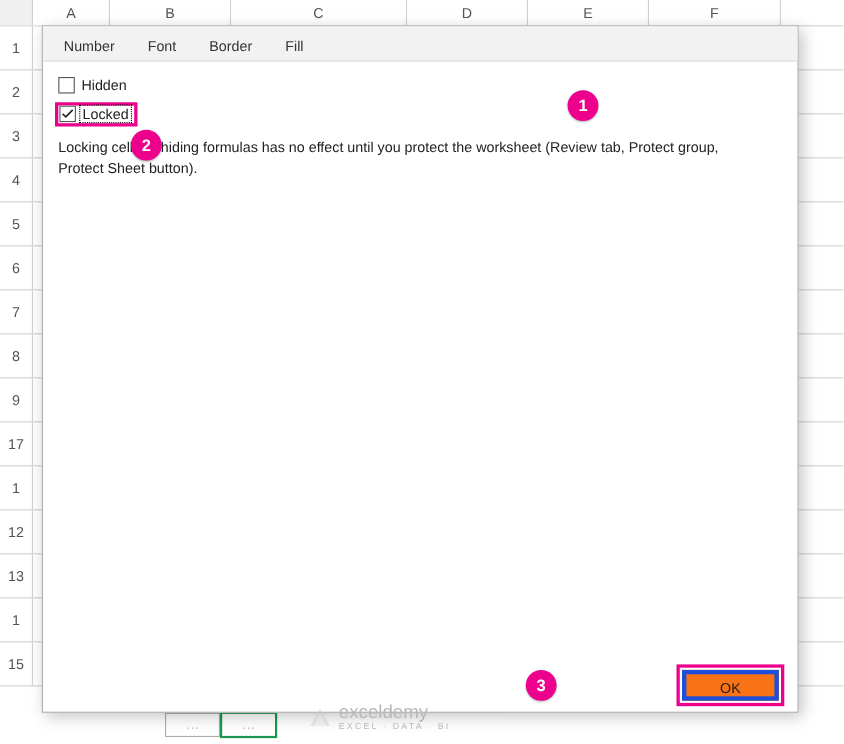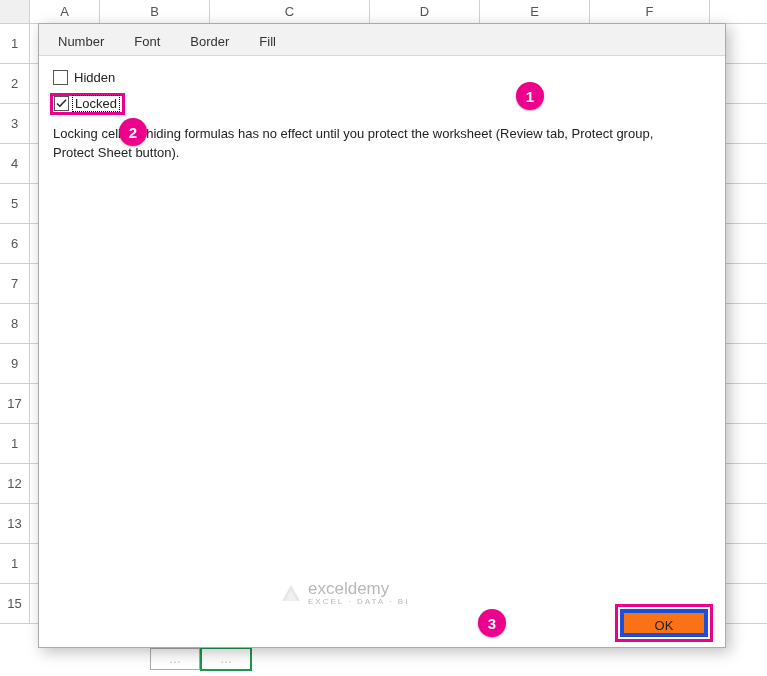--- a/index.html
+++ b/index.html
@@ -180,21 +180,21 @@
     background: #ec008c;
     color: #fff;
     font-weight: bold;
     font-size: 15px;
     display: flex; align-items: center; justify-content: center;
     box-shadow: 0 1px 2px rgba(0,0,0,0.3);
   }
   
   .watermark {
     position: absolute;
-    left: 280px; top: 579px;
+    left: 280px; top: 638px;
     display: flex; align-items: center;
     color: #b8b8b8;
     font-size: 17px;
     gap: 6px;
     pointer-events: none;
   }
   .watermark .sub { font-size: 8px; letter-spacing: 2px; display:block; margin-top:-2px;}
   .watermark svg { opacity:.45; }
   
   .sheet-tabs {

